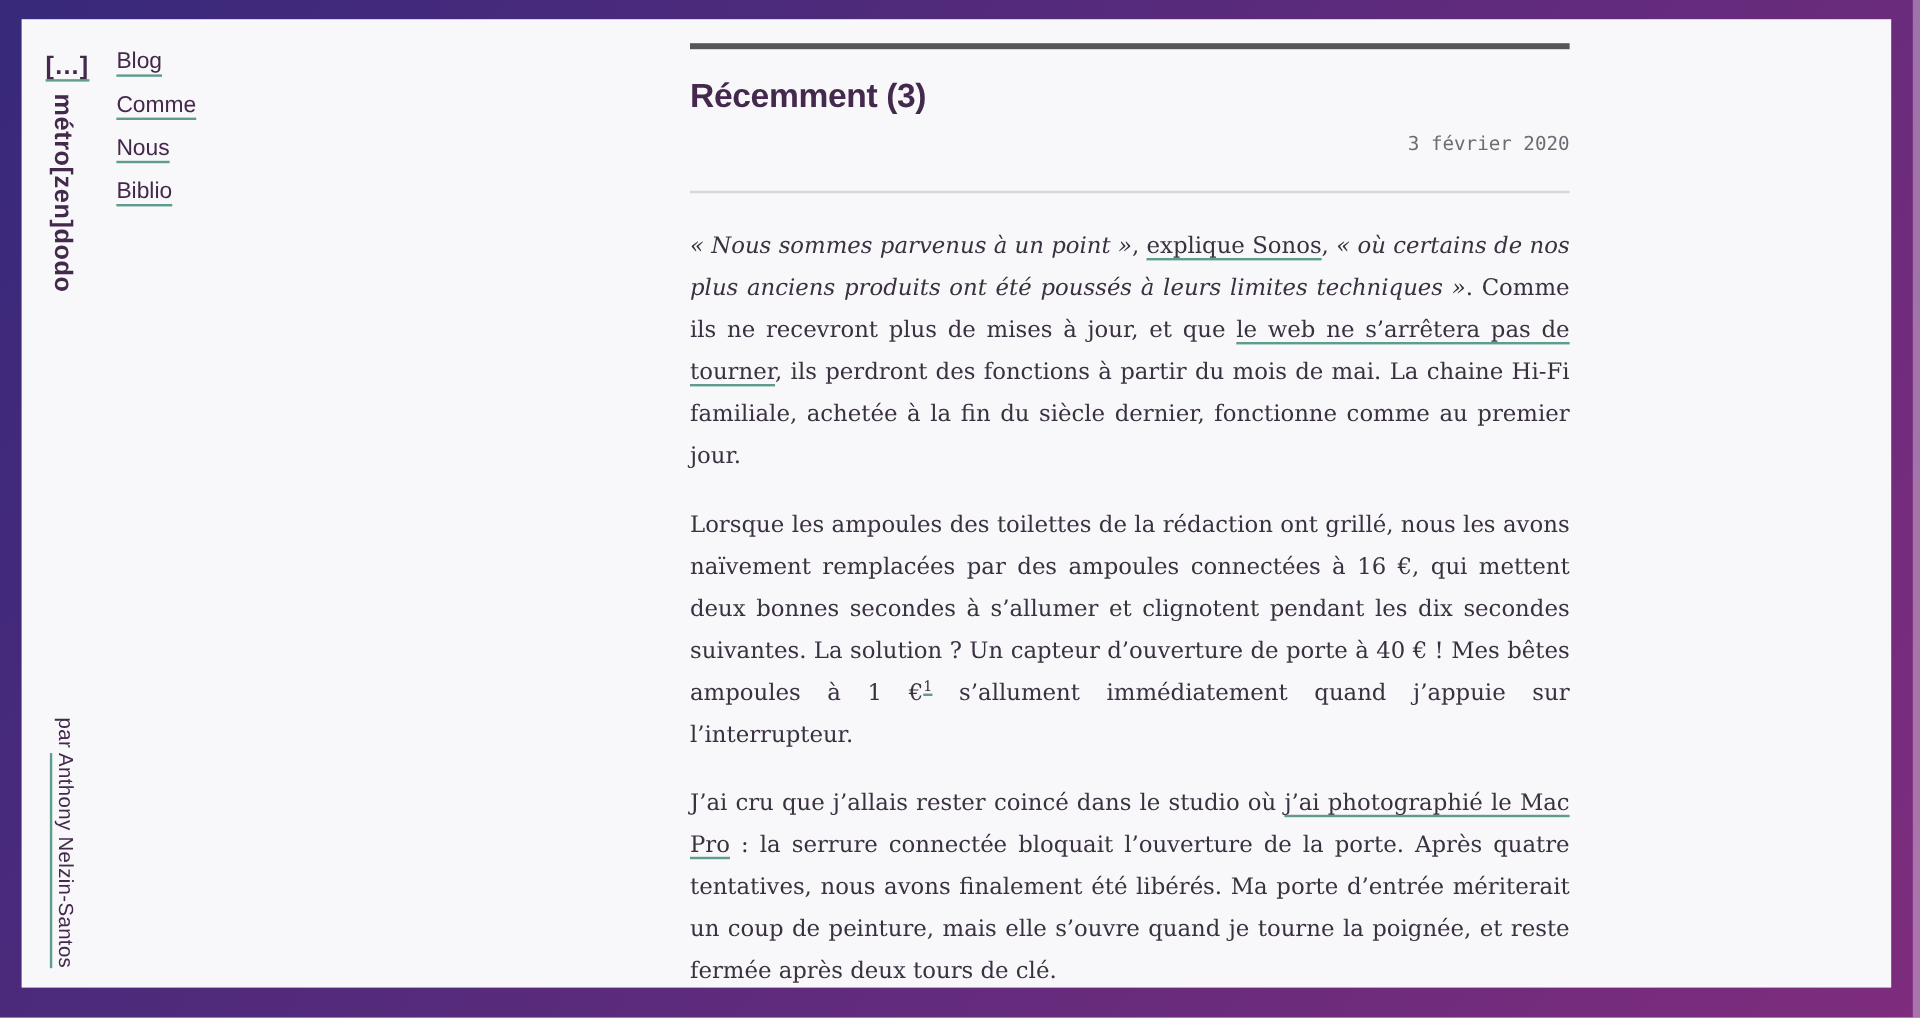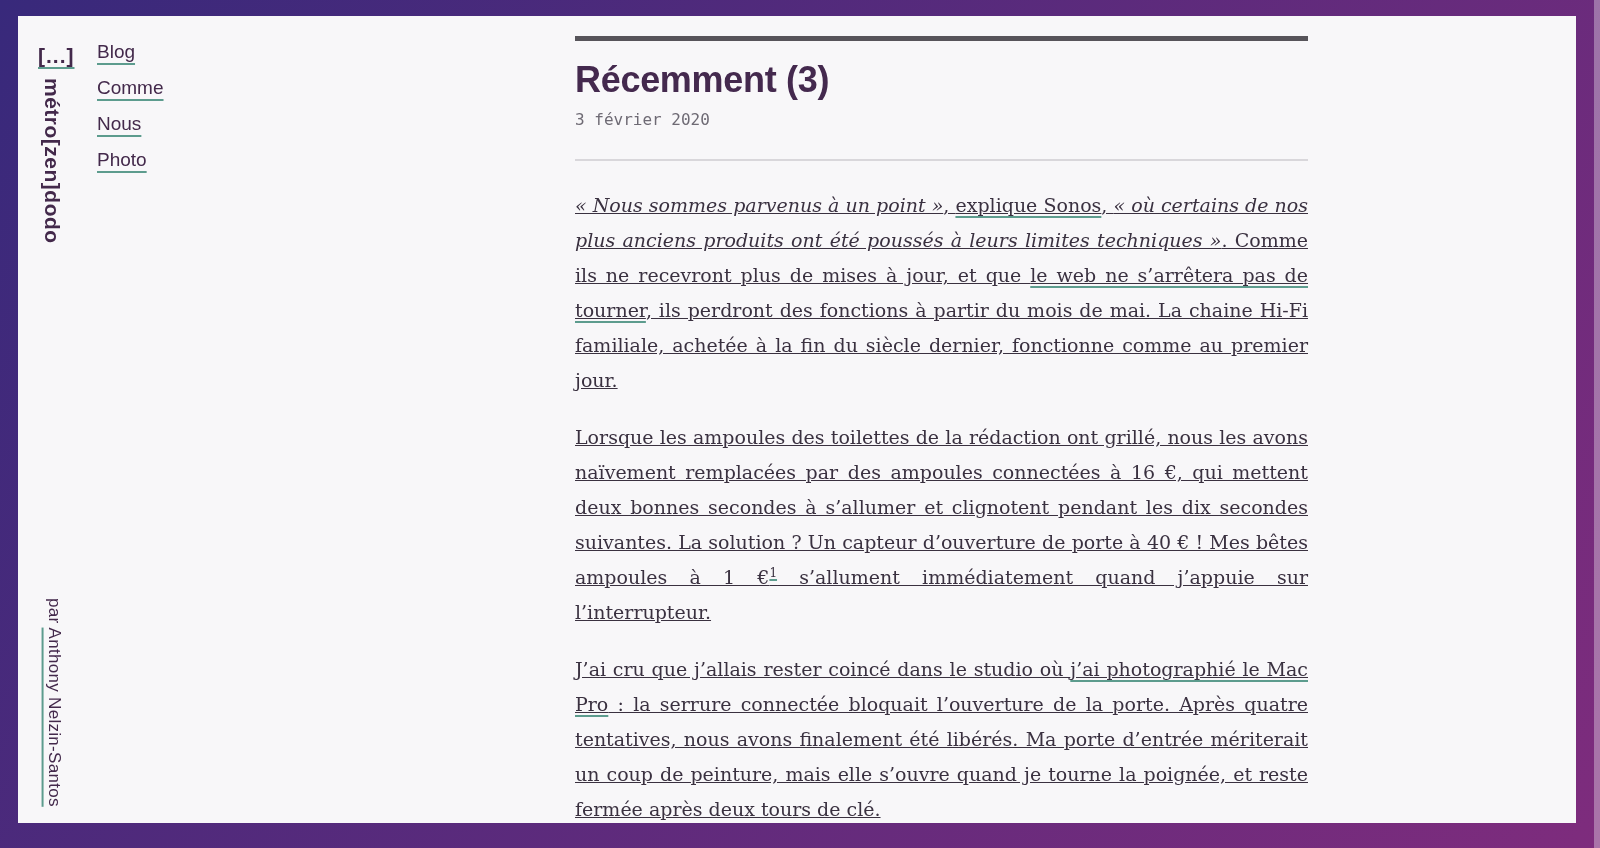--- a/index.html
+++ b/index.html
@@ -53,33 +53,33 @@
     color:inherit;text-decoration:underline;text-decoration-color:var(--underline);
     text-decoration-thickness:1.5px;text-underline-offset:5px;cursor:pointer;
   }
   
   .main{
     position:absolute;left:557px;top:0;width:733px;
     padding-top:20px;
   }
   .rule-dark{height:5px;background:var(--rule-dark);}
   .page-title{
-    margin-top:22px;font-size:36px;line-height:34px;font-weight:bold;
+    margin-top:22px;font-size:28px;line-height:34px;font-weight:bold;
     color:var(--heading);letter-spacing:-.3px;
   }
   .post-date{
     margin-top:13px;font-family:"DejaVu Sans Mono",monospace;
-    font-size:16px;line-height:20px;color:var(--muted);
+    font-size:16px;line-height:20px;color:var(--muted);text-align:right;
   }
   .rule-light{height:2px;background:var(--rule-light);margin-top:29px;}
   .article{margin-top:27px;}
   .article p{
     font-family:"DejaVu Serif","Liberation Serif",serif;
     font-size:19px;line-height:35px;color:var(--ink);
-    text-align:justify;margin:0 0 22px;hyphens:auto;text-decoration:underline;
+    text-align:justify;margin:0 0 22px;hyphens:auto;
   }
   .article .it{font-style:italic;}
   .article a{
     color:inherit;text-decoration:underline;text-decoration-color:var(--underline);
     text-decoration-thickness:1.5px;text-underline-offset:4px;cursor:pointer;
   }
   .article sup{font-size:12px;line-height:0;}
   .article sup a{text-underline-offset:2px;}
 </style>
 </head>
@@ -90,21 +90,21 @@
 <div class="content">
 
   <div class="sidebar">
     <a class="home-link">[...]</a>
     <div class="site-title">métro[zen]dodo</div>
 
     <nav class="nav-top" id="nav-top">
         <a class="navlink">Blog</a>
         <a class="navlink">Comme</a>
         <a class="navlink">Nous</a>
-        <a class="navlink">Photo</a>
+        <a class="navlink">Biblio</a>
       </nav>
 
     <div class="byline"><span>par </span><a>Anthony Nelzin-Santos</a></div>
 
   </div>
 
   <main class="main">
     <div class="rule-dark"></div>
     <h1 class="page-title">Récemment (3)</h1>
     <div class="post-date">3 février 2020</div>

